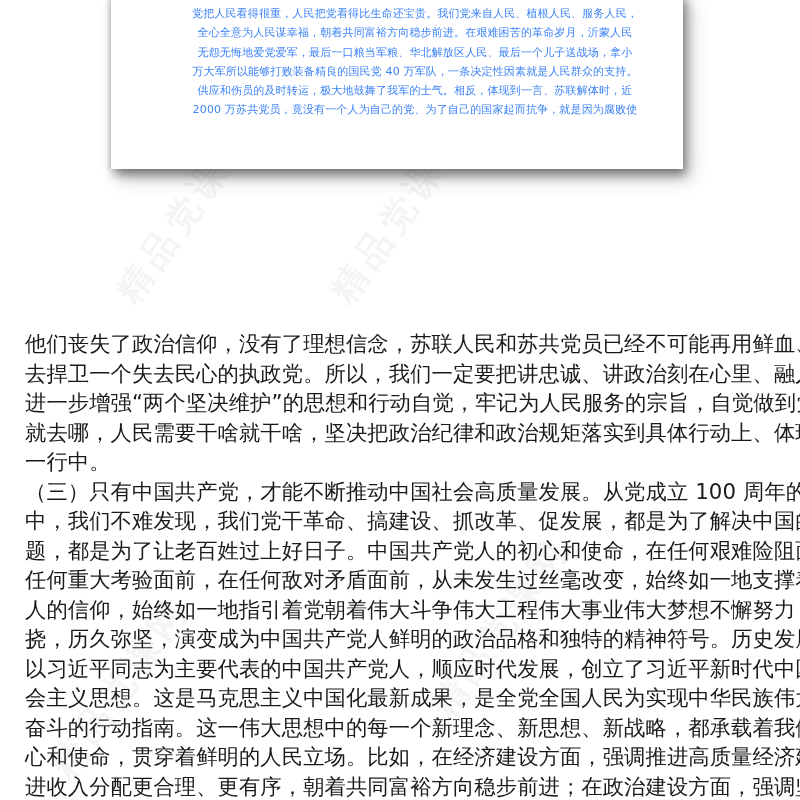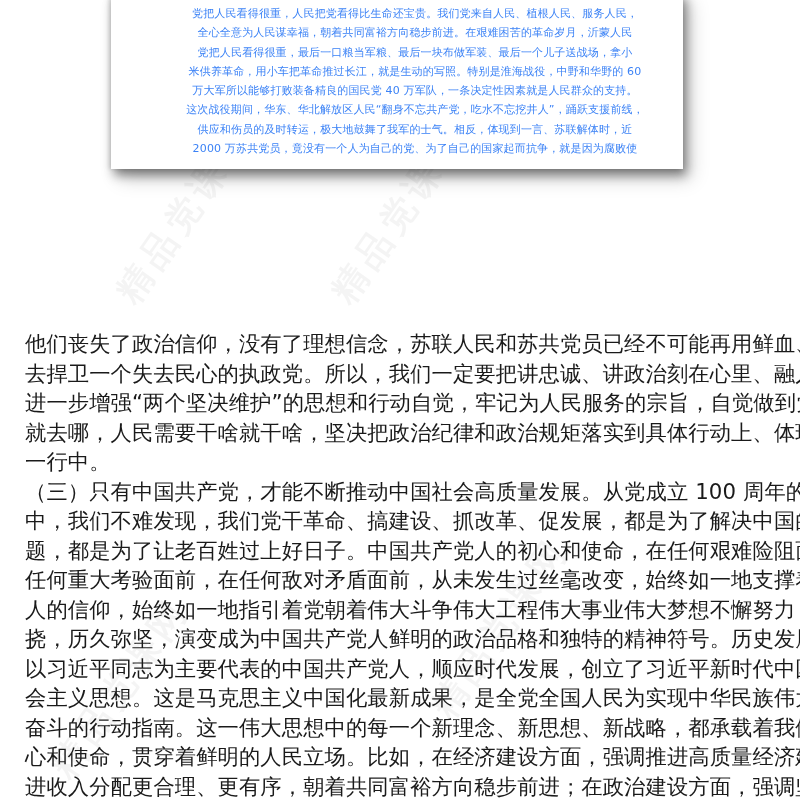--- a/index.html
+++ b/index.html
@@ -42,24 +42,22 @@
 <div class="watermark" style="left:105px; top:285px;">精品党课网</div>
 <div class="watermark" style="left:320px; top:285px;">精品党课网</div>
 <div class="watermark" style="left:40px; top:760px;">精品党课网</div>
 <div class="watermark" style="left:420px; top:700px;">精品党课网</div>
 
 <div class="page-preview">
   <div class="preview-lines">
     <div class="preview-line first">（二）只有中国共产党，才能充分赢得人民信任和支持。党对人民有感情，人民对党情深厚，</div>
     <div class="preview-line">党把人民看得很重，人民把党看得比生命还宝贵。我们党来自人民、植根人民、服务人民，</div>
     <div class="preview-line">全心全意为人民谋幸福，朝着共同富裕方向稳步前进。在艰难困苦的革命岁月，沂蒙人民</div>
-    <div class="preview-line">党把人民看得很重，最后一口粮当军粮、最后一块布做军装、最后一个儿子送战场，拿小</div>
-    <div class="preview-line">米供养革命，用小车把革命推过长江，就是生动的写照。特别是淮海战役，中野和华野的 60</div>
+    <div class="preview-line">无怨无悔地爱党爱军，最后一口粮当军粮、华北解放区人民、最后一个儿子送战场，拿小</div>
     <div class="preview-line">万大军所以能够打败装备精良的国民党 40 万军队，一条决定性因素就是人民群众的支持。</div>
-    <div class="preview-line">这次战役期间，华东、华北解放区人民“翻身不忘共产党，吃水不忘挖井人”，踊跃支援前线，</div>
     <div class="preview-line">供应和伤员的及时转运，极大地鼓舞了我军的士气。相反，体现到一言、苏联解体时，近</div>
     <div class="preview-line">2000 万苏共党员，竟没有一个人为自己的党、为了自己的国家起而抗争，就是因为腐败使</div>
   </div>
 </div>
 
 <div class="body-text">
   <div class="body-line">他们丧失了政治信仰，没有了理想信念，苏联人民和苏共党员已经不可能再用鲜血、用生命</div>
   <div class="body-line">去捍卫一个失去民心的执政党。所以，我们一定要把讲忠诚、讲政治刻在心里、融入灵魂，</div>
   <div class="body-line">进一步增强“两个坚决维护”的思想和行动自觉，牢记为人民服务的宗旨，自觉做到党叫去哪</div>
   <div class="body-line">就去哪，人民需要干啥就干啥，坚决把政治纪律和政治规矩落实到具体行动上、体现到一言</div>

